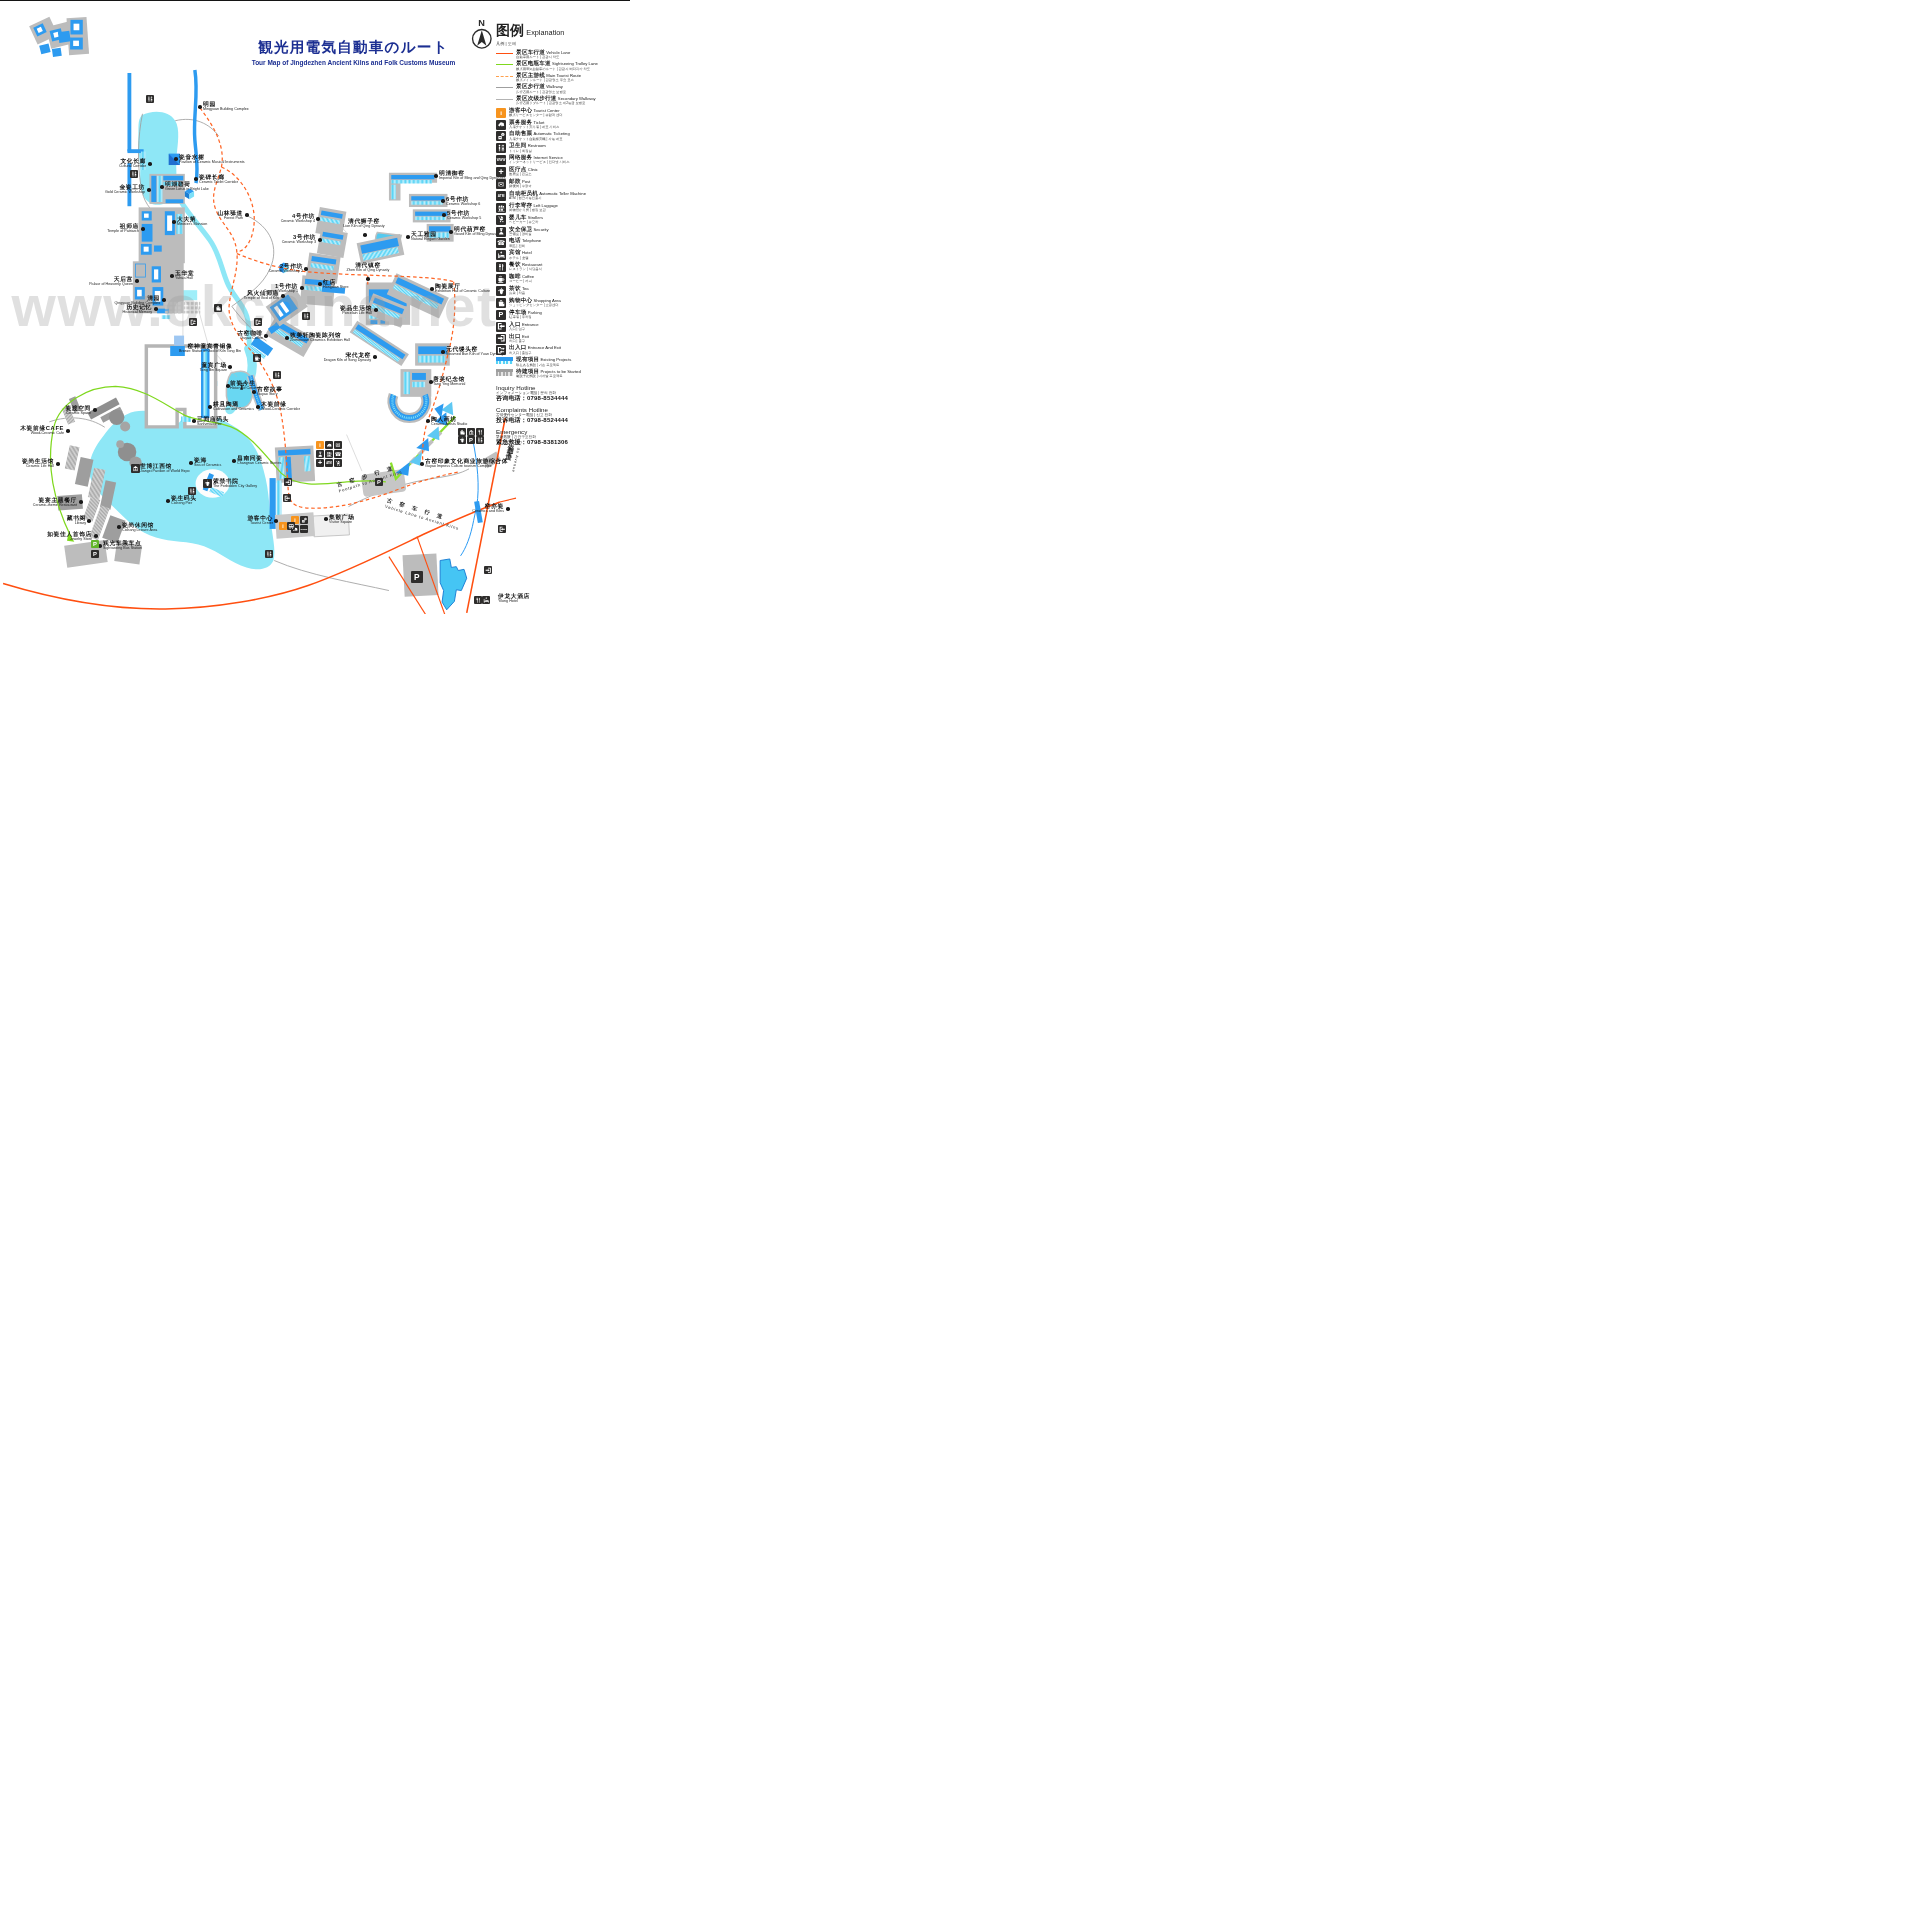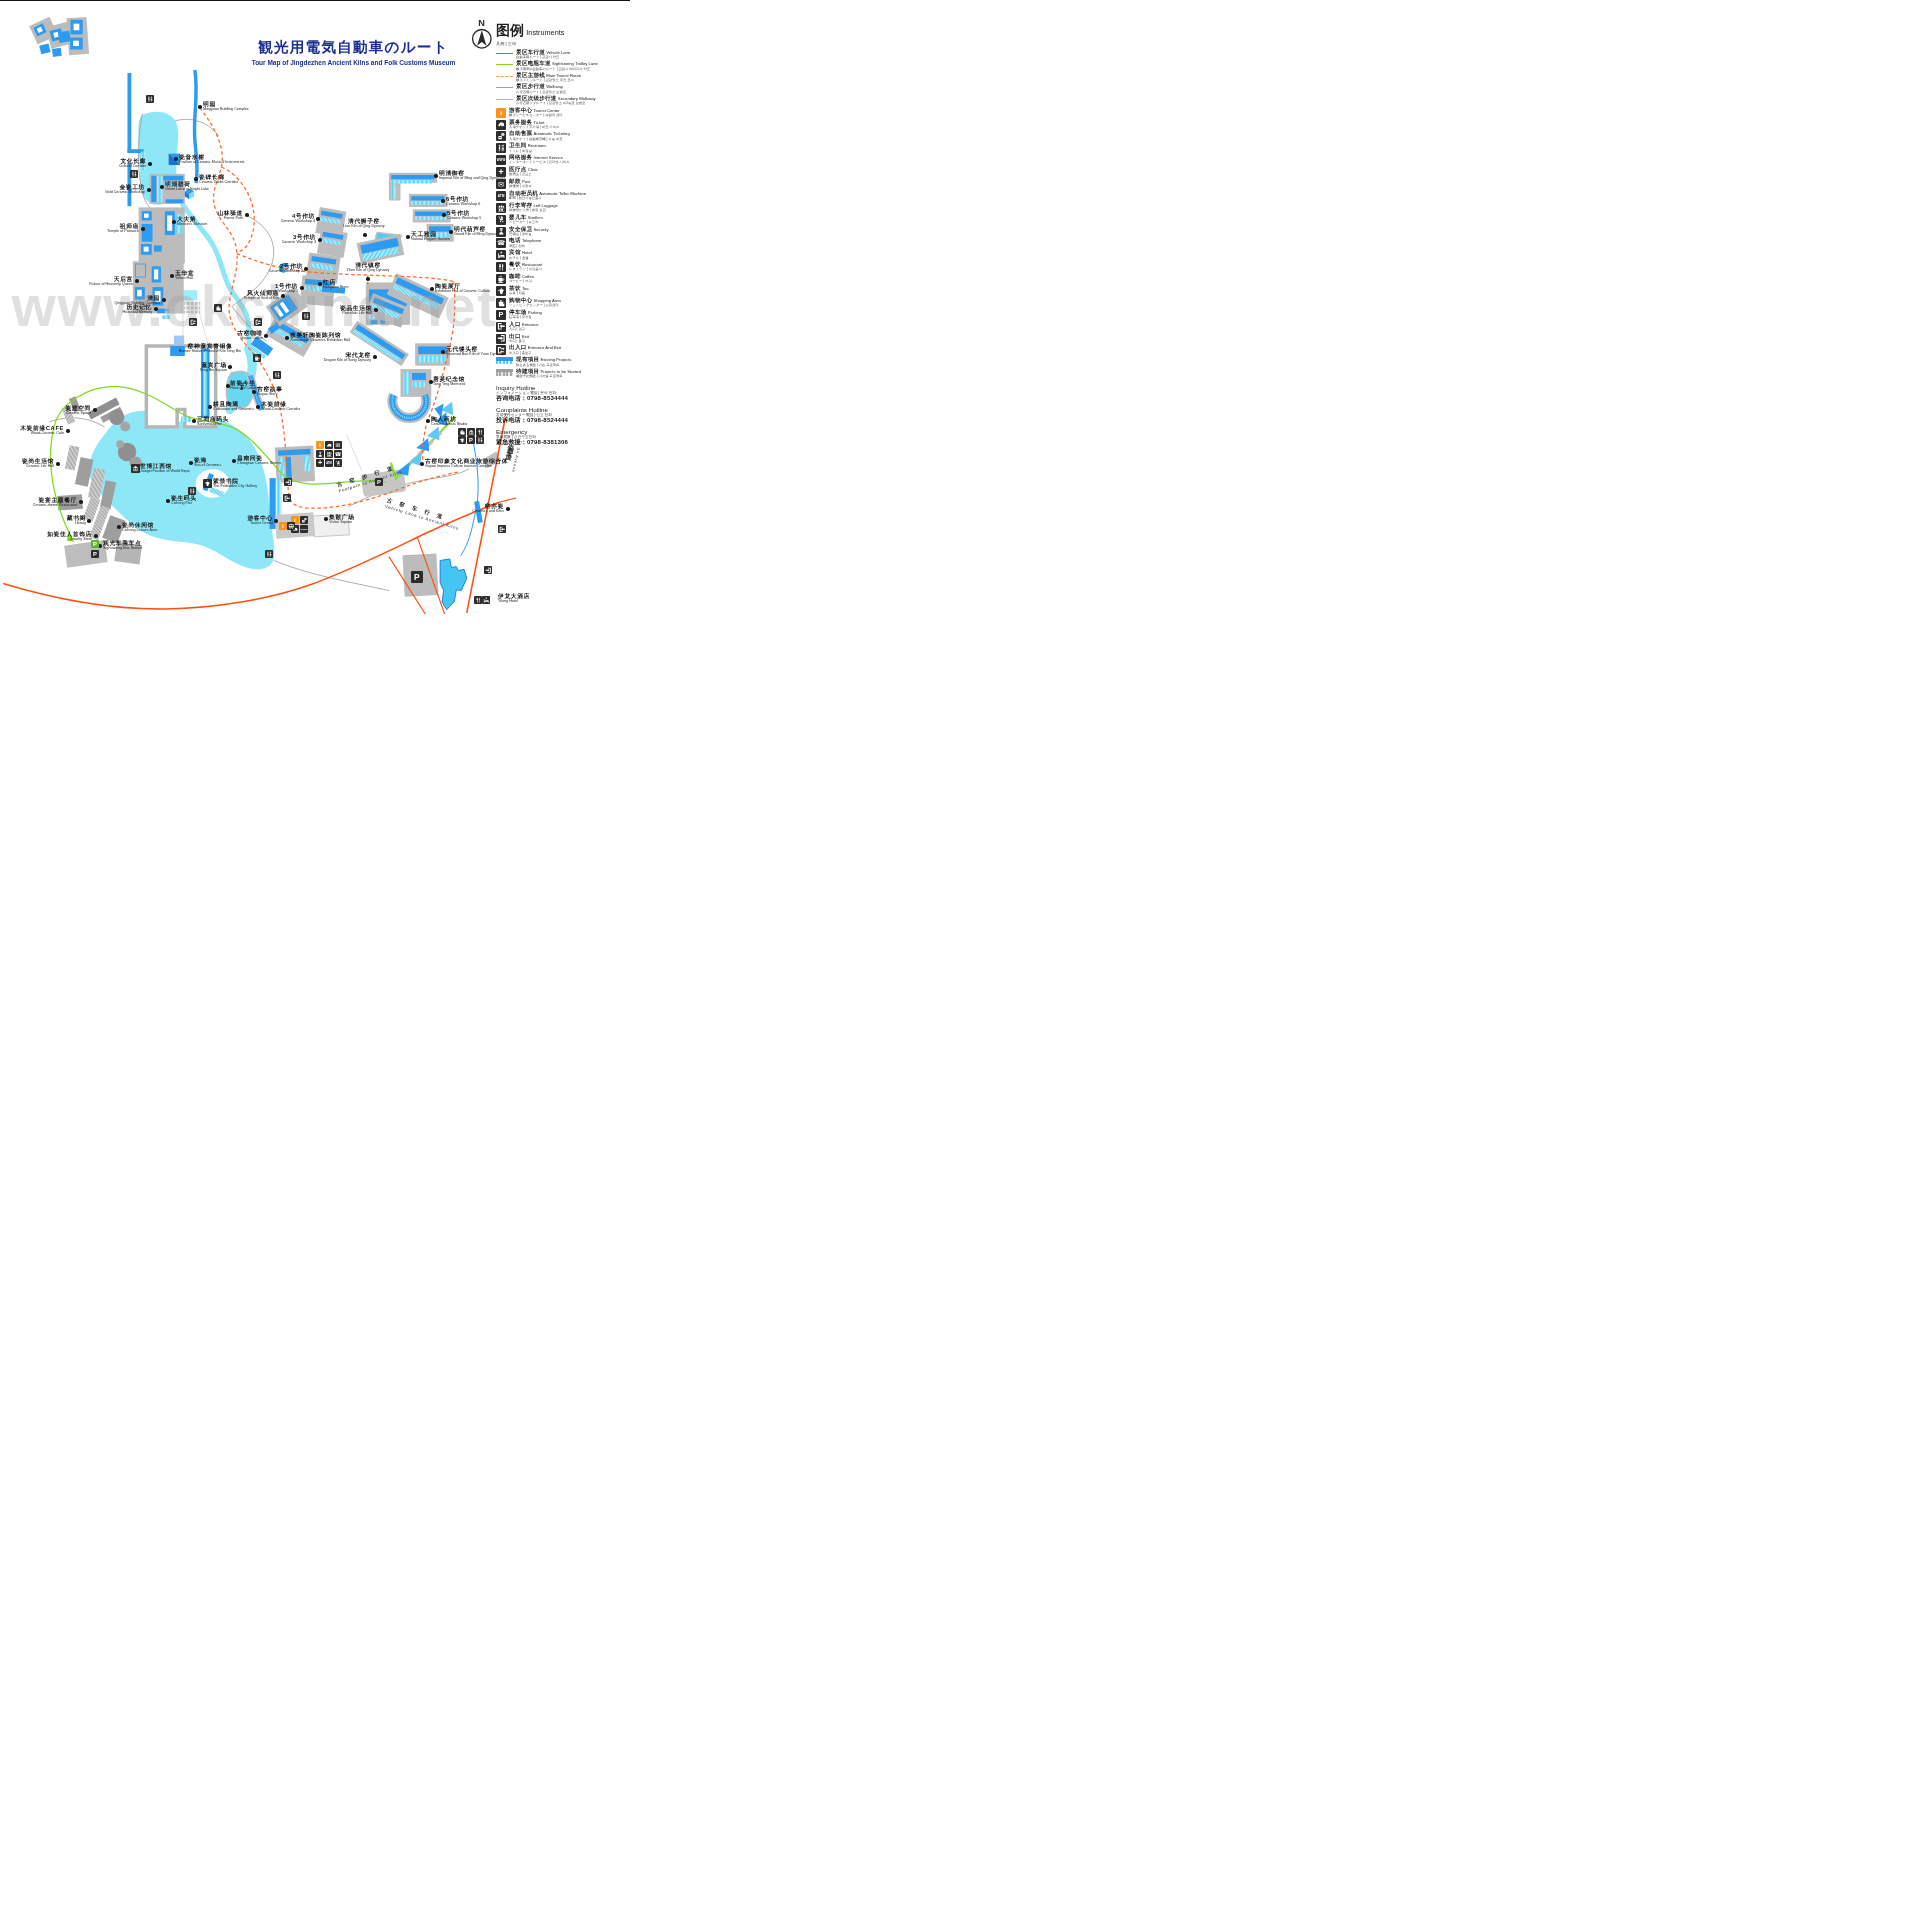--- a/index.html
+++ b/index.html
@@ -986,21 +986,21 @@
         <span class="en">Footpath to Ancient Kilns</span>
       </div>
       <div class="roadlabel vertical" style="left: 508px; top: 437px; transform: rotate(13deg); transform-origin: left top;">
         <span class="zh">瓷都大道</span>
         <span class="en">Ci du Avenue</span>
       </div>
     </div>
 
   <aside class="legend">
     <div class="legend-header">
-      <span class="zh">图例</span><span class="en">Instruments</span>
+      <span class="zh">图例</span><span class="en">Explanation</span>
       <div class="sub">凡例 | 도에</div>
     </div>
     <div id="legend-routes" style="margin-top:3.9px">
         <div class="lrow">
           <div class="sw">
             <div class="ln" style="border-top: 1.9px solid rgb(255, 79, 16);"></div>
           </div>
           <div class="txt">
             <div class="t1">景区车行道<span class="te">Vehicle Lane</span></div>
             <div class="t2">自動車用ルート | 관광지 차도</div>

